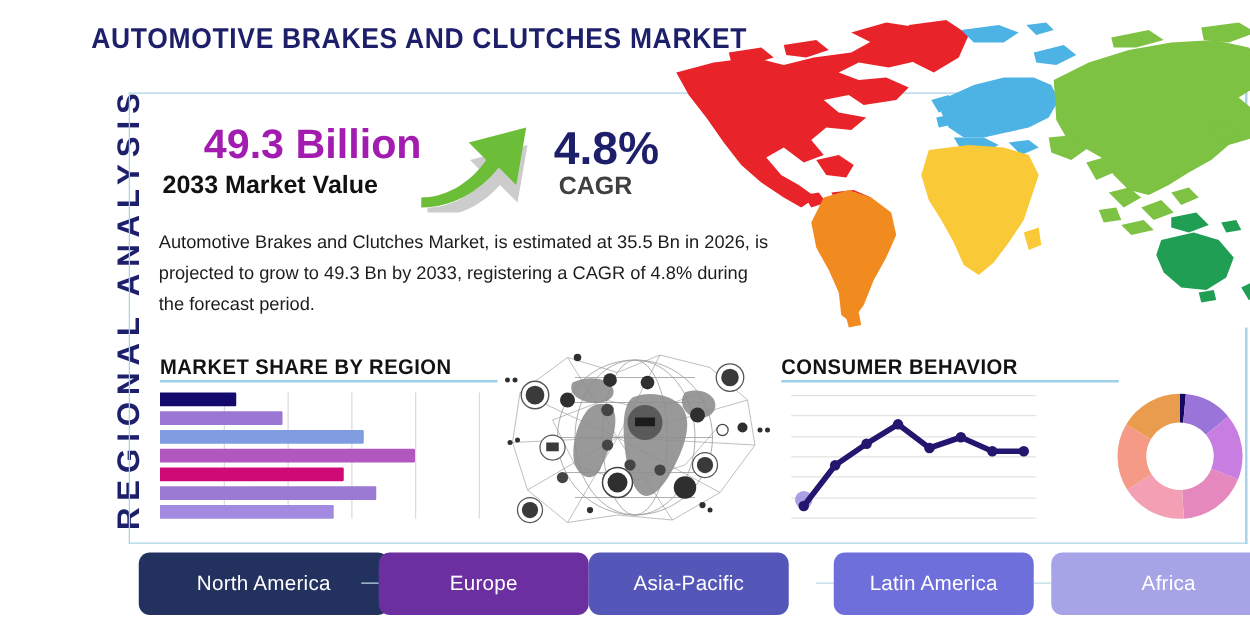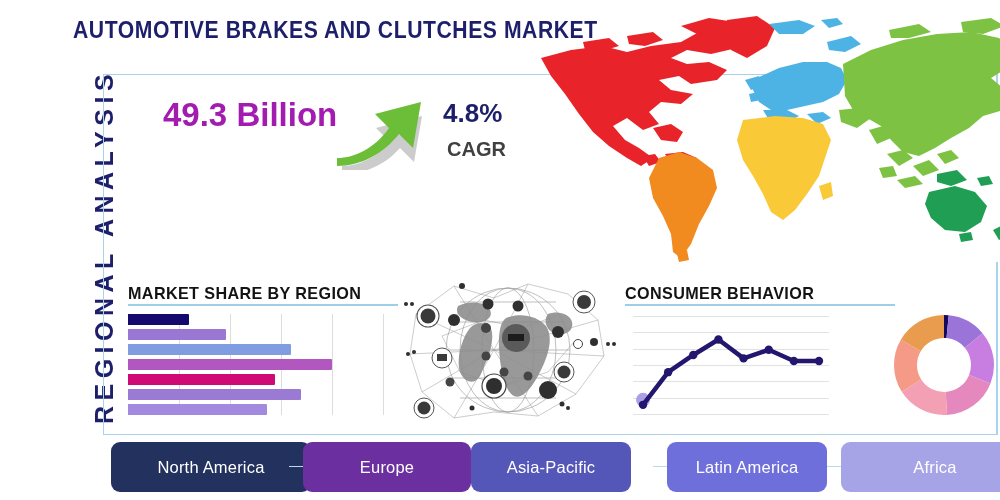--- a/index.html
+++ b/index.html
@@ -44,21 +44,21 @@
     font-family:"Liberation Sans Narrow","Liberation Sans",sans-serif;
     font-size:33px;font-weight:bold;color:#a21caf;white-space:nowrap;
   }
   .stat-caption{
     position:absolute;left:97px;top:137px;
     font-size:20px;font-weight:bold;color:#111;white-space:nowrap;
   }
   .cagr-value{
     position:absolute;left:410px;top:98px;
     font-family:"Liberation Sans Narrow","Liberation Sans",sans-serif;
-    font-size:26px;font-weight:bold;color:#1d1f6b;white-space:nowrap;
+    font-size:37px;font-weight:bold;color:#1d1f6b;white-space:nowrap;
   }
   .cagr-caption{
     position:absolute;left:414px;top:138px;
     font-size:20px;font-weight:bold;color:#404040;white-space:nowrap;
   }
   .arrow-wrap{position:absolute;left:298px;top:78px;width:112px;height:92px;}
 
   
   .blurb{
     position:absolute;left:94px;top:182px;width:495px;
@@ -152,31 +152,33 @@
     <path fill="#7dc242" d="M436,96 L452,92 L458,102 L442,106 Z"></path>
 
     <path fill="#1f9e54" d="M398,186 L424,180 L444,186 L456,200 L450,216 L434,226 L414,224 L400,212 L394,198 Z"></path>
     <path fill="#1f9e54" d="M406,168 L426,164 L436,174 L420,180 L406,176 Z"></path>
     <path fill="#1f9e54" d="M446,172 L458,170 L462,178 L450,180 Z"></path>
     <path fill="#1f9e54" d="M462,224 L474,218 L480,228 L468,234 Z"></path>
     <path fill="#1f9e54" d="M428,228 L440,226 L442,234 L430,236 Z"></path>
   </svg>
 
   <div class="stat-value">49.3 Billion</div>
+  <div class="stat-caption">2033 Market Value</div>
 
   <div class="arrow-wrap">
     <svg width="112" height="92" viewBox="0 0 112 92">
       <path d="M6,84 C22,84 40,76 54,60 L40,46 L86,34 L78,80 L64,66 C48,84 28,92 6,92 Z" fill="#9a9a9a" opacity=".5" transform="translate(5,4)"></path>
       <path d="M6,80 C24,80 44,70 58,50 L44,36 L90,24 L82,70 L68,56 C52,76 30,88 6,88 Z" fill="#6cbe38"></path>
     </svg>
   </div>
 
   <div class="cagr-value">4.8%</div>
   <div class="cagr-caption">CAGR</div>
 
+  <div class="blurb">Automotive Brakes and Clutches Market, is estimated at 35.5 Bn in 2026, is projected to grow to 49.3 Bn by 2033, registering a CAGR of 4.8% during the forecast period.</div>
 
   <div class="sec-head" style="left:95px;top:284px;">MARKET SHARE BY REGION</div>
   <div class="sec-rule" style="left:95px;top:304px;width:270px;"></div>
 
   <div class="barchart">
     <div class="bargrid" id="bargrid">
         <i style="left: 51px;"></i>
         <i style="left: 102px;"></i>
         <i style="left: 153px;"></i>
         <i style="left: 204px;"></i>

